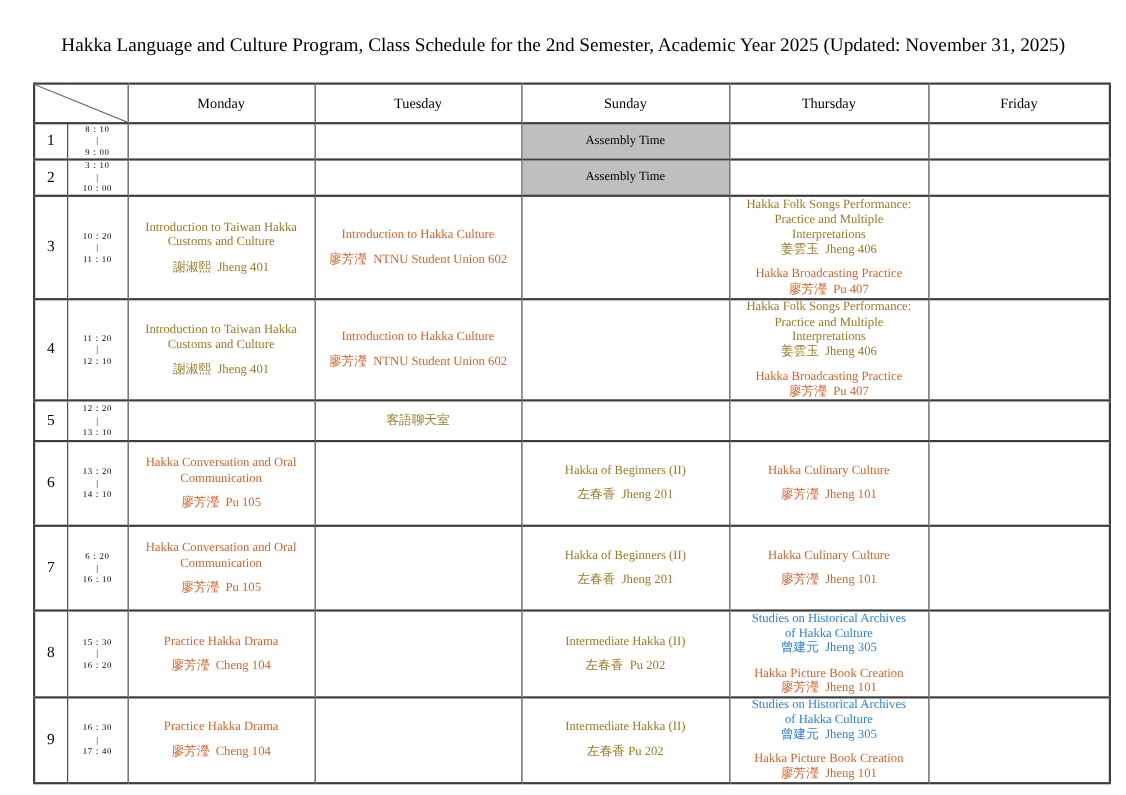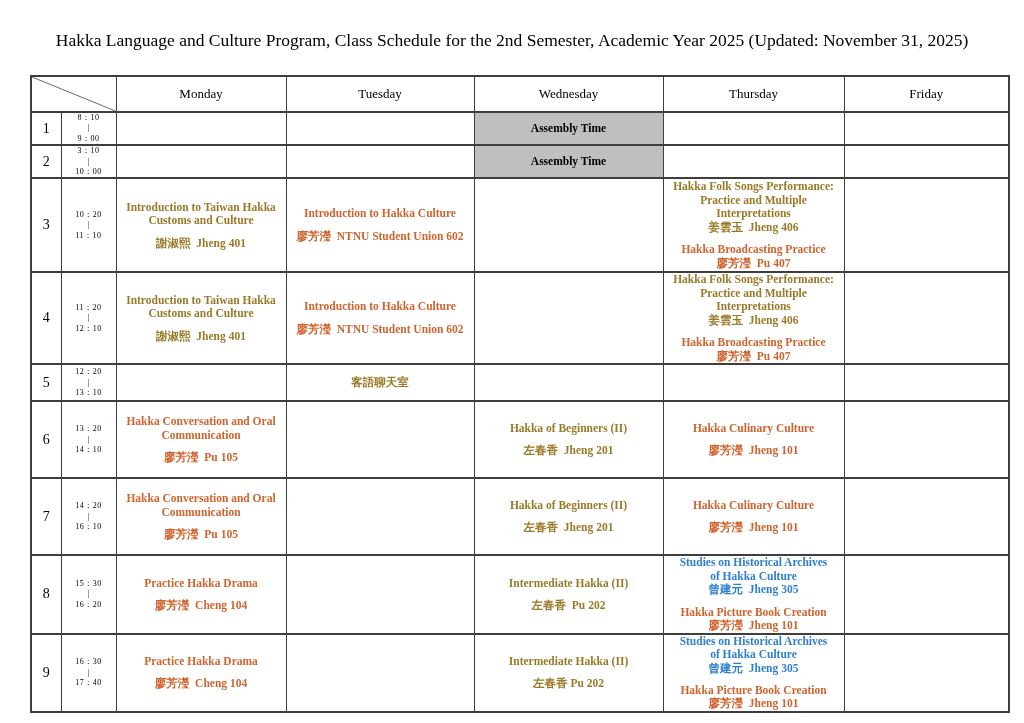--- a/index.html
+++ b/index.html
@@ -20,21 +20,21 @@
   th, td {
     border:1px solid #3e3e3e;
     border-top-width:2px; border-bottom-width:2px;
     padding:0 2px; text-align:center; vertical-align:middle; overflow:hidden;
   }
   th.day-header { font-weight:normal; font-size:13px; }
   td.corner { position:relative; padding:0; }
   td.corner svg { position:absolute; top:0; left:0; width:100%; height:100%; display:block; }
   td.period-num { font-size:14px; }
   td.time-cell { font-size:8px; line-height:1.3; letter-spacing:0.5px;font-family:Liberation Serif, serif; }
-  td.class-cell { font-size:11.5px; line-height:1.17;font-weight:bold; }
+  td.class-cell { font-size:11.5px; line-height:1.17; }
   .block + .block { margin-top:9px; }
   .line { white-space:pre-wrap; }
 </style>
 </head>
 <body>
 
 <div class="page-title">Hakka Language and Culture Program, Class Schedule for the 2nd Semester, Academic Year 2025 (Updated: November 31, 2025)</div>
 
 <table class="schedule">
   <colgroup>
@@ -48,21 +48,21 @@
   </colgroup>
   <tbody>
     <tr style="height:36px">
       <td class="corner" colspan="2">
         <svg preserveAspectRatio="none" viewBox="0 0 100 100">
           <line x1="0" y1="0" x2="100" y2="100" stroke="#6a6a6a" stroke-width="1" vector-effect="non-scaling-stroke"></line>
         </svg>
       </td>
     <th class="day-header">Monday</th>
         <th class="day-header">Tuesday</th>
-        <th class="day-header">Wednesday</th>
+        <th class="day-header">Sunday</th>
         <th class="day-header">Thursday</th>
         <th class="day-header">Friday</th>
       </tr>
   <tr style="height: 32px;">
         <td class="period-num">1</td>
         <td class="time-cell">
           <div class="line">8：10</div>
           <div class="line">|</div>
           <div class="line">9：00</div>
         </td>
@@ -219,21 +219,21 @@
           </div>
           <div class="block" style="color: rgb(208, 100, 46);">
             <div class="line">廖芳瀅  Jheng 101</div>
           </div>
         </td>
         <td class="class-cell"></td>
       </tr>
       <tr style="height: 77px;">
         <td class="period-num">7</td>
         <td class="time-cell">
-          <div class="line">14：20</div>
+          <div class="line">6：20</div>
           <div class="line">|</div>
           <div class="line">16：10</div>
         </td>
         <td class="class-cell">
           <div class="block" style="color: rgb(208, 100, 46);">
             <div class="line">Hakka Conversation and Oral</div>
             <div class="line">Communication</div>
           </div>
           <div class="block" style="color: rgb(208, 100, 46);">
             <div class="line">廖芳瀅  Pu 105</div>

